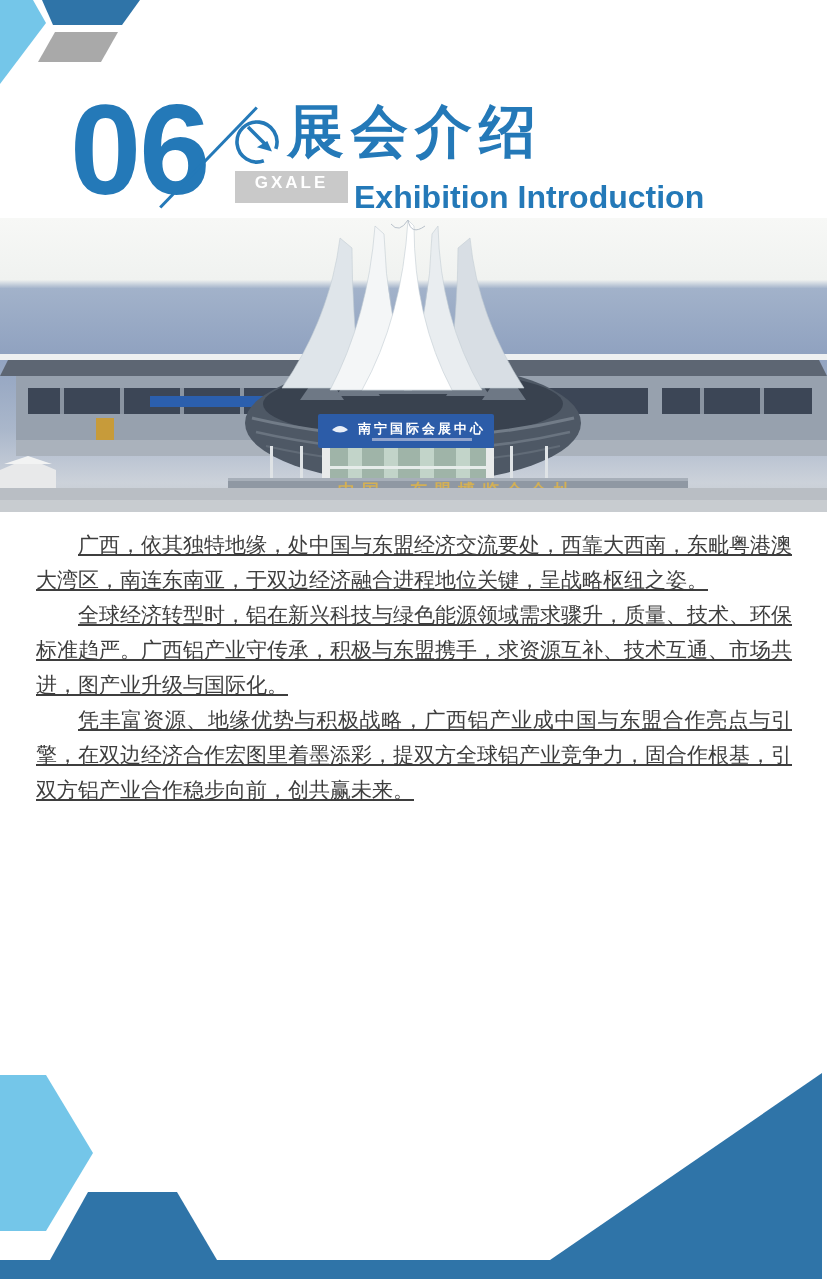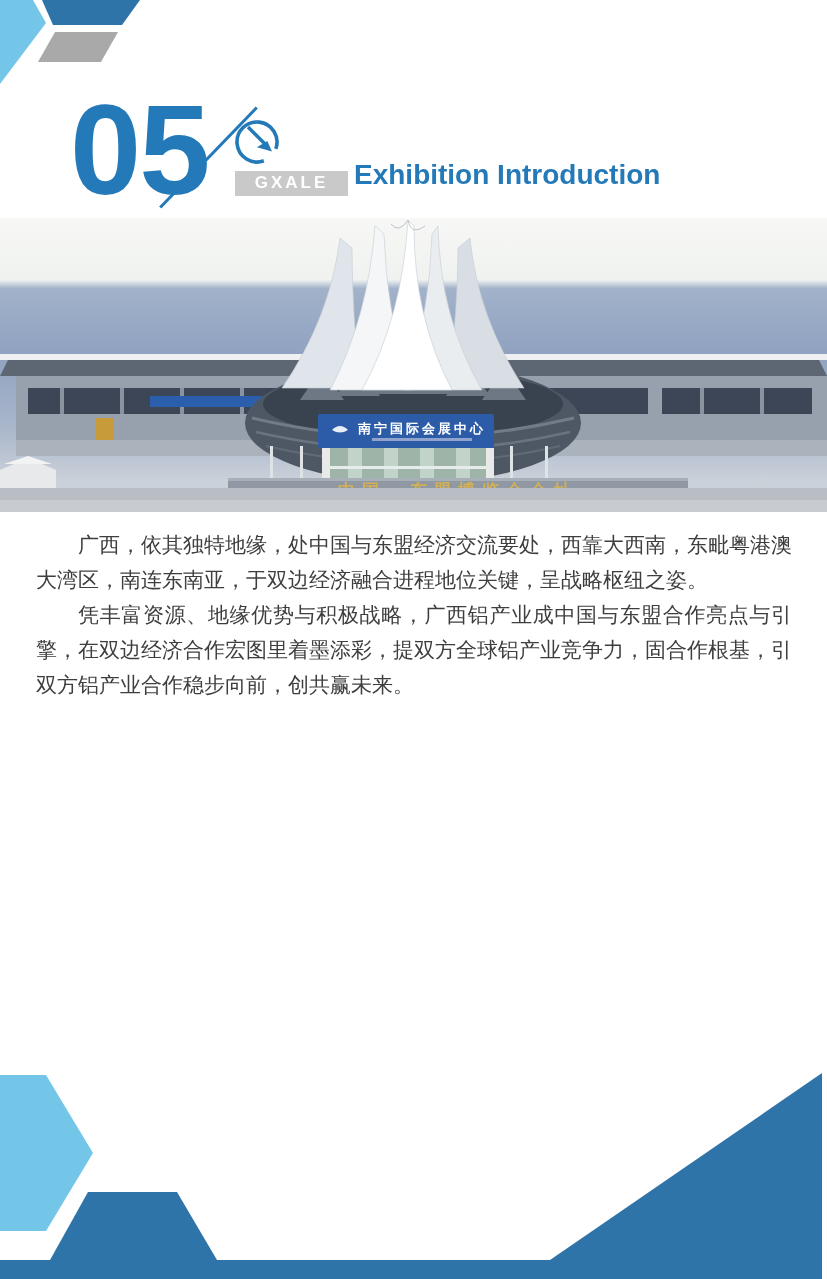--- a/index.html
+++ b/index.html
@@ -26,57 +26,58 @@
   .slash{
     position:absolute;left:207px;top:88px;width:3px;height:139px;
     background:var(--accent-blue);transform:rotate(44deg);
   }
   .icon-circ{position:absolute;left:228px;top:114px;width:60px;height:62px;}
   .title-zh{
     position:absolute;left:287px;top:103px;font-size:57px;font-weight:bold;
     color:var(--accent-blue);letter-spacing:7px;line-height:1;white-space:nowrap;
   }
   .badge{
-    position:absolute;left:235px;top:171px;width:113px;height:25px;
+    position:absolute;left:235px;top:171px;width:113px;height:32px;
     background:var(--badge-gray);color:#ffffff;font-weight:bold;font-size:17px;
     letter-spacing:3px;text-align:center;line-height:24px;
   }
   .title-en{
-    position:absolute;left:354px;top:160px;font-size:28px;font-weight:bold;
+    position:absolute;left:354px;top:180px;font-size:32px;font-weight:bold;
     color:var(--accent-blue);line-height:1.1;white-space:nowrap;
   }
 
   .photo{position:absolute;left:0;top:218px;width:827px;height:294px;display:block;}
 
   .body-text{
     position:absolute;left:36px;top:527px;width:756px;
     font-size:21px;line-height:35px;color:var(--body-text);
-    text-align:justify;text-justify:inter-character;
+    text-align:justify;text-justify:inter-character;text-decoration:underline;
   }
   .body-text p{margin:0;text-indent:2em;}
 </style>
 </head>
 <body>
 
 <div class="page">
 
   <svg class="deco-top" viewBox="0 0 827 100">
     <polygon points="0,0 33,0 46,23 0,84" fill="#74c6e9"></polygon>
     <polygon points="42,0 140,0 122,25 53,25" fill="#2f74a8"></polygon>
     <polygon points="55,32 118,32 101,62 38,62" fill="#a9a9a9"></polygon>
   </svg>
 
   <div class="header">
-    <div class="num">05</div>
+    <div class="num">06</div>
     <div class="slash"></div>
     <svg class="icon-circ" viewBox="0 0 60 62">
       <path d="M 35.8 46.8 A 20 20 0 1 1 47.8 34.8" fill="none" stroke="#2479b8" stroke-width="3.6"></path>
       <line x1="20" y1="13" x2="37" y2="30" stroke="#2479b8" stroke-width="3.6"></line>
       <polygon points="44,37.5 39.3,26.9 28.9,33.3" fill="#2479b8"></polygon>
     </svg>
+    <div class="title-zh">展会介绍</div>
     <div class="badge">GXALE</div>
     <div class="title-en">Exhibition Introduction</div>
   </div>
 
   <svg class="photo" viewBox="0 0 827 294" preserveAspectRatio="none">
     <defs>
       <linearGradient id="sky" x1="0" y1="0" x2="0" y2="1">
         <stop offset="0" stop-color="#f7f8f6"></stop>
         <stop offset="0.21" stop-color="#f0f2f0"></stop>
         <stop offset="0.24" stop-color="#a2b2ca"></stop>
@@ -174,20 +175,21 @@
     <g>
       <polygon points="0,252 28,240 56,252 56,270 0,270" fill="#e8e9ea"></polygon>
       <polygon points="4,246 28,238 52,246" fill="#f2f3f3"></polygon>
       <rect x="0" y="282" width="827" height="12" fill="#c8ccd0"></rect>
       <rect x="0" y="270" width="827" height="12" fill="#b9bec4"></rect>
     </g>
   </svg>
 
   <div class="body-text">
     <p>广西，依其独特地缘，处中国与东盟经济交流要处，西靠大西南，东毗粤港澳大湾区，南连东南亚，于双边经济融合进程地位关键，呈战略枢纽之姿。</p>
+    <p>全球经济转型时，铝在新兴科技与绿色能源领域需求骤升，质量、技术、环保标准趋严。广西铝产业守传承，积极与东盟携手，求资源互补、技术互通、市场共进，图产业升级与国际化。</p>
     <p>凭丰富资源、地缘优势与积极战略，广西铝产业成中国与东盟合作亮点与引擎，在双边经济合作宏图里着墨添彩，提双方全球铝产业竞争力，固合作根基，引双方铝产业合作稳步向前，创共赢未来。</p>
   </div>
 
   <svg class="deco-bottom" viewBox="0 0 827 210">
     <polygon points="0,6 46,6 93,84 46,162 0,162" fill="#74c6e9"></polygon>
     <polygon points="88,123 177,123 217,191 50,191" fill="#2f74a8"></polygon>
     <polygon points="550,191 822,4 822,191" fill="#2f74a8"></polygon>
     <rect x="0" y="191" width="822" height="19" fill="#2f74a8"></rect>
   </svg>
 

